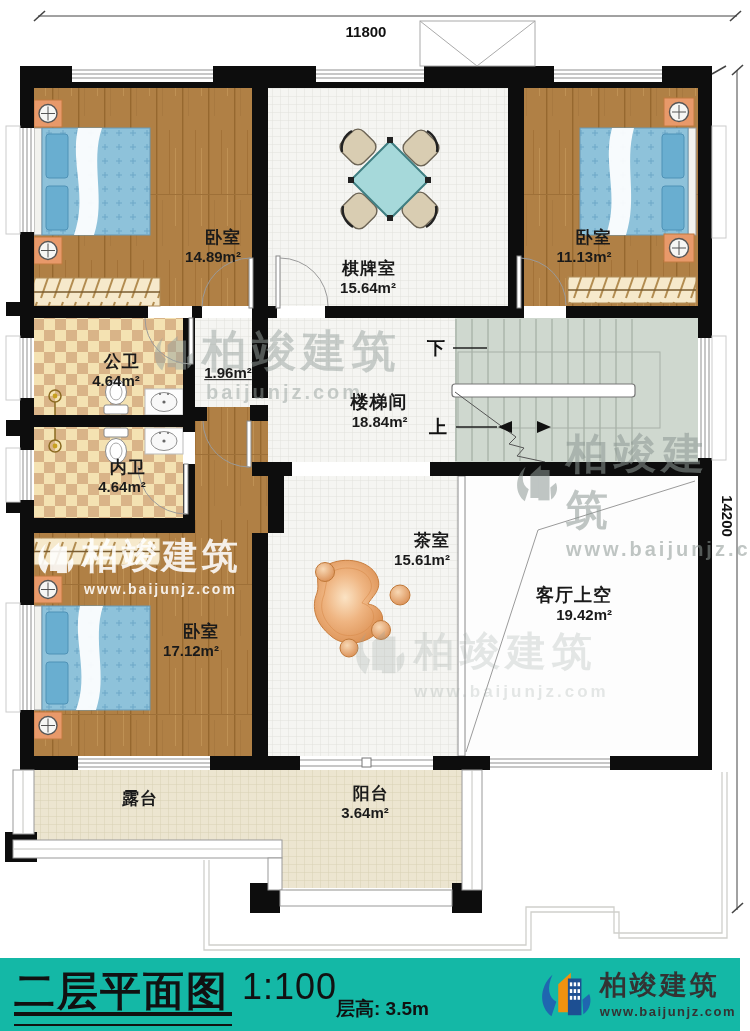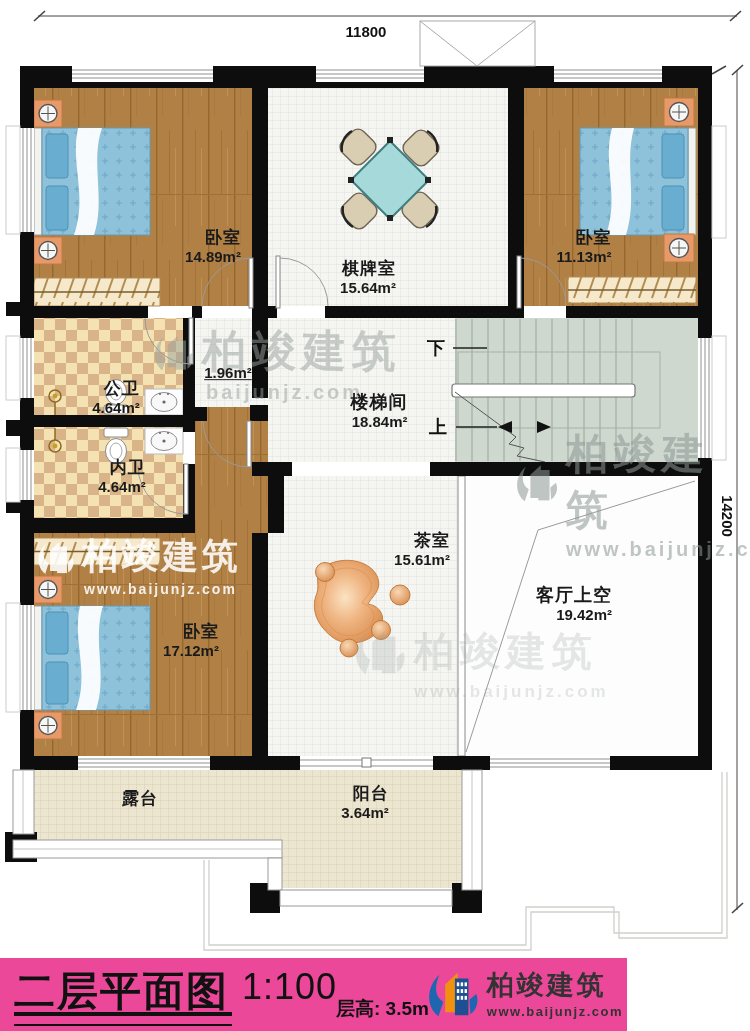--- a/index.html
+++ b/index.html
@@ -20,21 +20,21 @@
   .wm .u{font-weight:700;letter-spacing:3px;display:block;}
   .wm1{left:150px;top:322px;width:272px;color:#98a39f;opacity:.5;}
   .wm1 .t{font-size:44px;} .wm1 .u{font-size:20px;margin-left:56px;}
   .wm2{left:34px;top:532px;width:228px;color:#ffffff;opacity:.88;}
   .wm2 .t{font-size:36px;letter-spacing:4px;} .wm2 .u{font-size:14px;margin-left:50px;letter-spacing:2px;}
   .wm3{left:512px;top:426px;width:238px;color:#8d9894;opacity:.55;}
   .wm3 .t{font-size:42px;} .wm3 .u{font-size:20px;margin-left:54px;}
   .wm4{left:350px;top:620px;width:372px;color:#9aa4a0;opacity:.25;}
   .wm4 .t{font-size:40px;} .wm4 .u{font-size:17px;margin-left:64px;}
   
-  #footer{position:absolute;left:0;top:958px;width:627px;height:73px;background:#ec4899;}
+  #footer{position:absolute;left:0;top:958px;width:740px;height:73px;background:#14b8a6;}
   #plan-title{position:absolute;left:14px;top:6px;font-size:41px;font-weight:700;color:#111;
               letter-spacing:2px;}
   #title-underline{position:absolute;left:14px;top:54px;width:218px;height:8px;
                    border-top:4px solid #111;border-bottom:2px solid #111;}
   #plan-scale{position:absolute;left:242px;top:8px;font-size:36px;font-weight:400;color:#111;
               letter-spacing:1px;}
   .info-line{position:absolute;left:336px;font-size:19px;font-weight:700;color:#111;}
   #info1{top:6px;} #info2{top:38px;}
   #brand{position:absolute;right:4px;top:4px;display:flex;align-items:center;gap:6px;}
   #brand .bn{font-size:27px;font-weight:800;color:#333;letter-spacing:3px;display:block;}
@@ -430,21 +430,21 @@
       <span class="ar">14.89m²</span>
     </div>
   <div class="lbl" style="left:368px;top:246px;margin-top:32px;">
     <span class="nm">棋牌室</span>
       <span class="ar">15.64m²</span>
     </div>
   <div class="lbl" style="left:584px;top:247px;">
     <span class="nm">卧室</span>
       <span class="ar">11.13m²</span>
     </div>
-  <div class="lbl" style="left:116px;top:371px;margin-top:27px;">
+  <div class="lbl" style="left:116px;top:371px;">
     <span class="nm">公卫</span>
       <span class="ar">4.64m²</span>
     </div>
   <div class="lbl" style="left:228px;top:373px;text-decoration:underline;">
     <span class="ar">1.96m²</span>
     </div>
   <div class="lbl" style="left:122px;top:477px;">
     <span class="nm">内卫</span>
       <span class="ar">4.64m²</span>
     </div>

